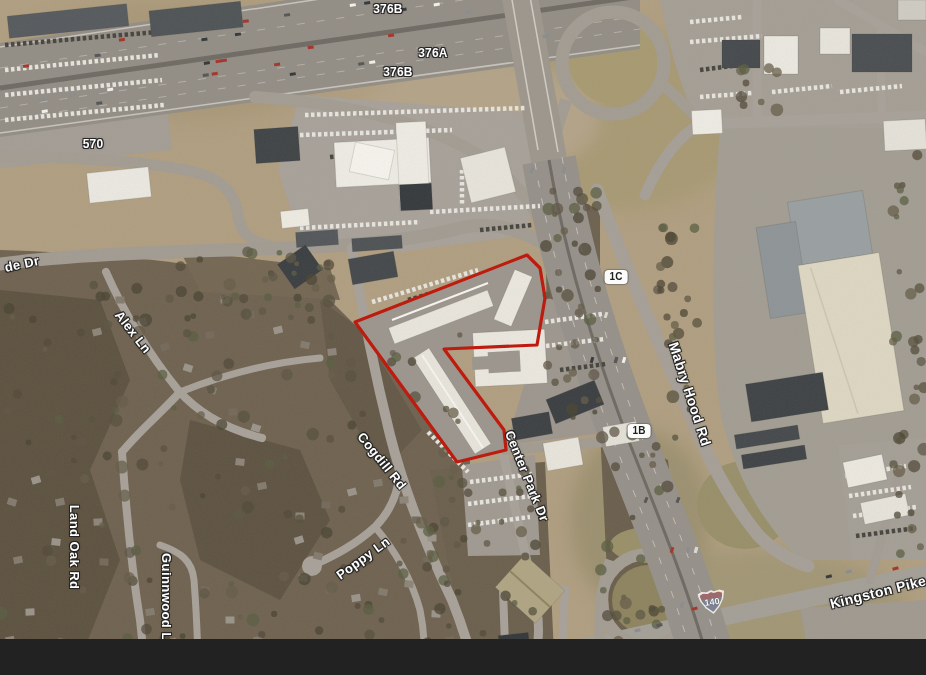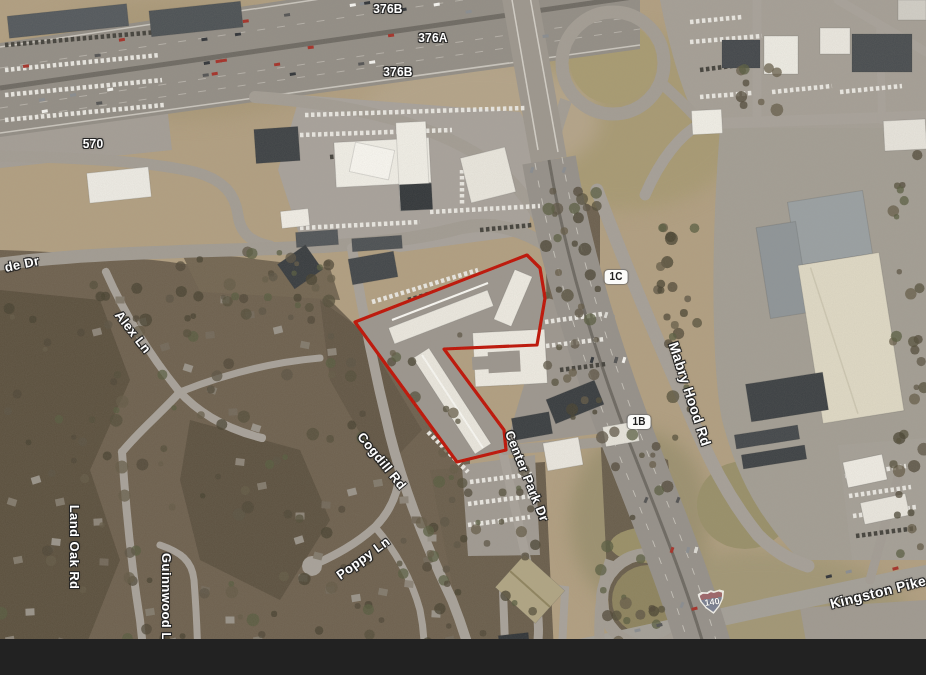--- a/index.html
+++ b/index.html
@@ -685,32 +685,32 @@
         <rect x="845.72170781893" y="570.2067901234568" width="6" height="3" fill="#8a8d90" transform="rotate(-13 848.72170781893 571.7067901234568)"></rect>
       </g>
 
   <path id="parcel" d="M355,322 L527,255 L540,268 L545,298 L537,345 L444,349 L504,430 L506,450 L457,462 Z" fill="none" stroke="#bf1508" stroke-width="3.2" stroke-linejoin="round"></path>
   <rect id="border-strip" x="544" y="671" width="382" height="4" fill="#c01508"></rect>
 
   <rect x="0" y="0" width="926" height="675" filter="url(#grain)" fill="none" opacity="0.5" style="pointer-events:none"></rect>
 </svg>
 
 <div class="lbl route" style="left:388px;top:9px">376B</div>
-<div class="lbl route" style="left:433px;top:38px">376A</div>
+<div class="lbl route" style="left:433px;top:53px">376A</div>
 <div class="lbl route" style="left:398px;top:72px">376B</div>
 <div class="lbl route" style="left:93px;top:144px">570</div>
 <div class="lbl" style="left:22px;top:264px;--r:-12deg">de Dr</div>
 <div class="lbl" style="left:133px;top:332px;--r:52deg">Alex Ln</div>
 <div class="lbl" style="left:74px;top:547px;--r:90deg">Land Oak Rd</div>
 <div class="lbl" style="left:166px;top:601px;--r:90deg">Guinnwood Ln</div>
 <div class="lbl" style="left:363px;top:558px;--r:-36deg">Poppy Ln</div>
 <div class="lbl" style="left:382px;top:461px;--r:51deg">Cogdill Rd</div>
 <div class="lbl" style="left:527px;top:476px;--r:68deg">Center Park Dr</div>
 <div class="lbl big" style="left:690px;top:394px;--r:72deg">Mabry Hood Rd</div>
 <div class="lbl big" style="left:878px;top:592px;--r:-14deg">Kingston Pike</div>
 <div class="badge" style="left:616px;top:277px">1C</div>
-<div class="badge" style="left:639px;top:422px">1B</div>
+<div class="badge" style="left:639px;top:431px">1B</div>
 <div class="shield" style="left:712px;top:602px;--r:-8deg">
   <div class="shield-in">
         <span>140</span>
       </div>
 </div>
 </div>
 
 </body></html>

